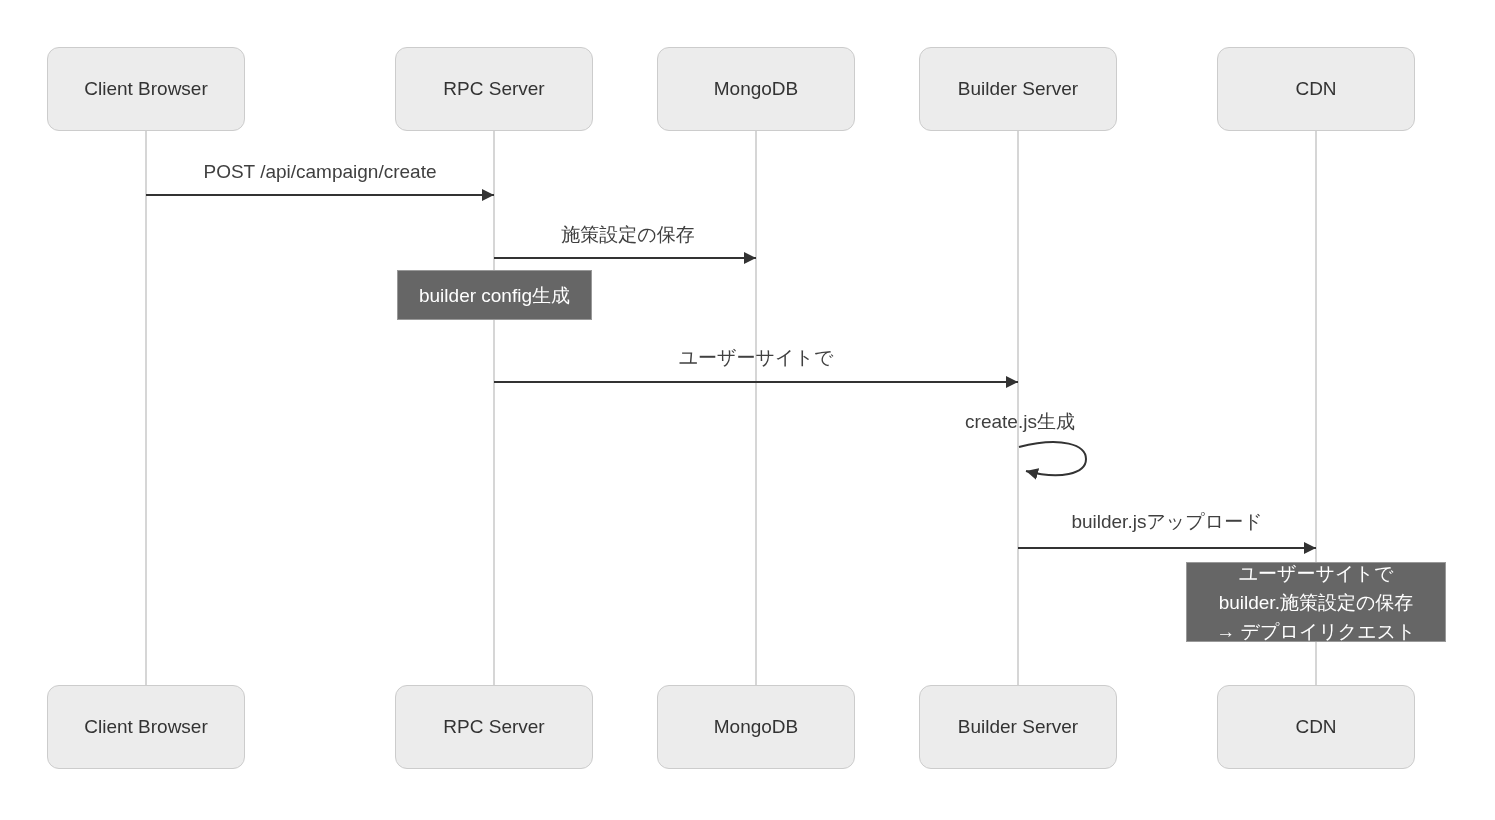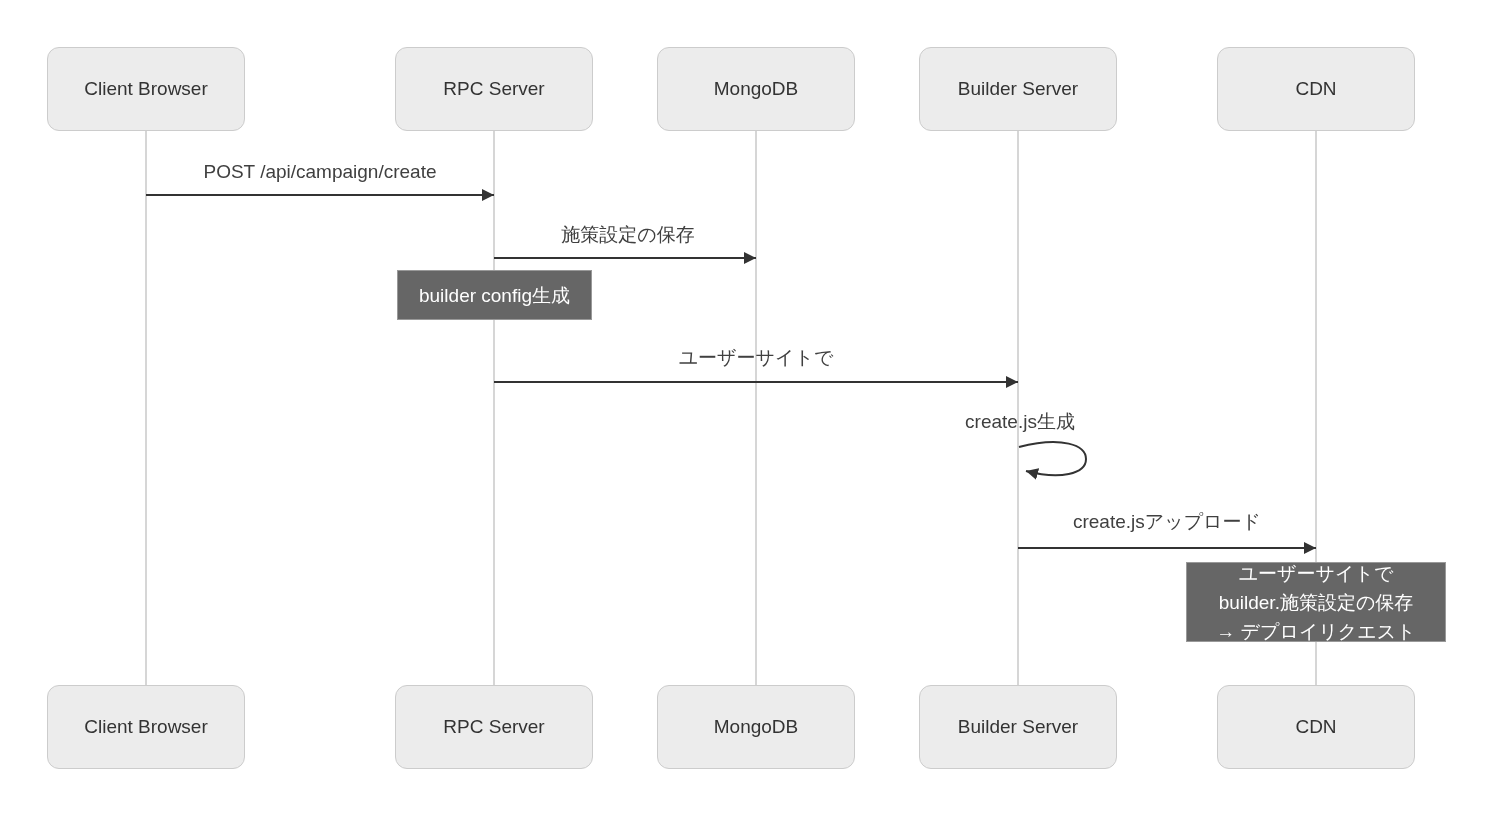--- a/index.html
+++ b/index.html
@@ -115,21 +115,21 @@
     <span>Builder Server</span>
   </div>
   <div class="actor" style="left:1217px; top:685px;">
     <span>CDN</span>
   </div>
 
   <div class="msg-label" style="left:320px; top:160px;">POST /api/campaign/create</div>
   <div class="msg-label" style="left:628px; top:223px;">施策設定の保存</div>
   <div class="msg-label" style="left:756px; top:346px;">ユーザーサイトで</div>
   <div class="msg-label" style="left:1020px; top:410px;">create.js生成</div>
-  <div class="msg-label" style="left:1167px; top:510px;">create.jsアップロード</div>
+  <div class="msg-label" style="left:1167px; top:510px;">builder.jsアップロード</div>
 
   <div class="note" style="left:397px; top:270px; width:195px; height:50px;">
     <div class="note-line">builder config生成</div>
   </div>
 
   <div class="note" style="left:1186px; top:562px; width:260px; height:80px;">
     <div class="note-line">ユーザーサイトで</div>
     <div class="note-line">builder.施策設定の保存</div>
     <div class="note-line">→ デプロイリクエスト</div>
   </div>

